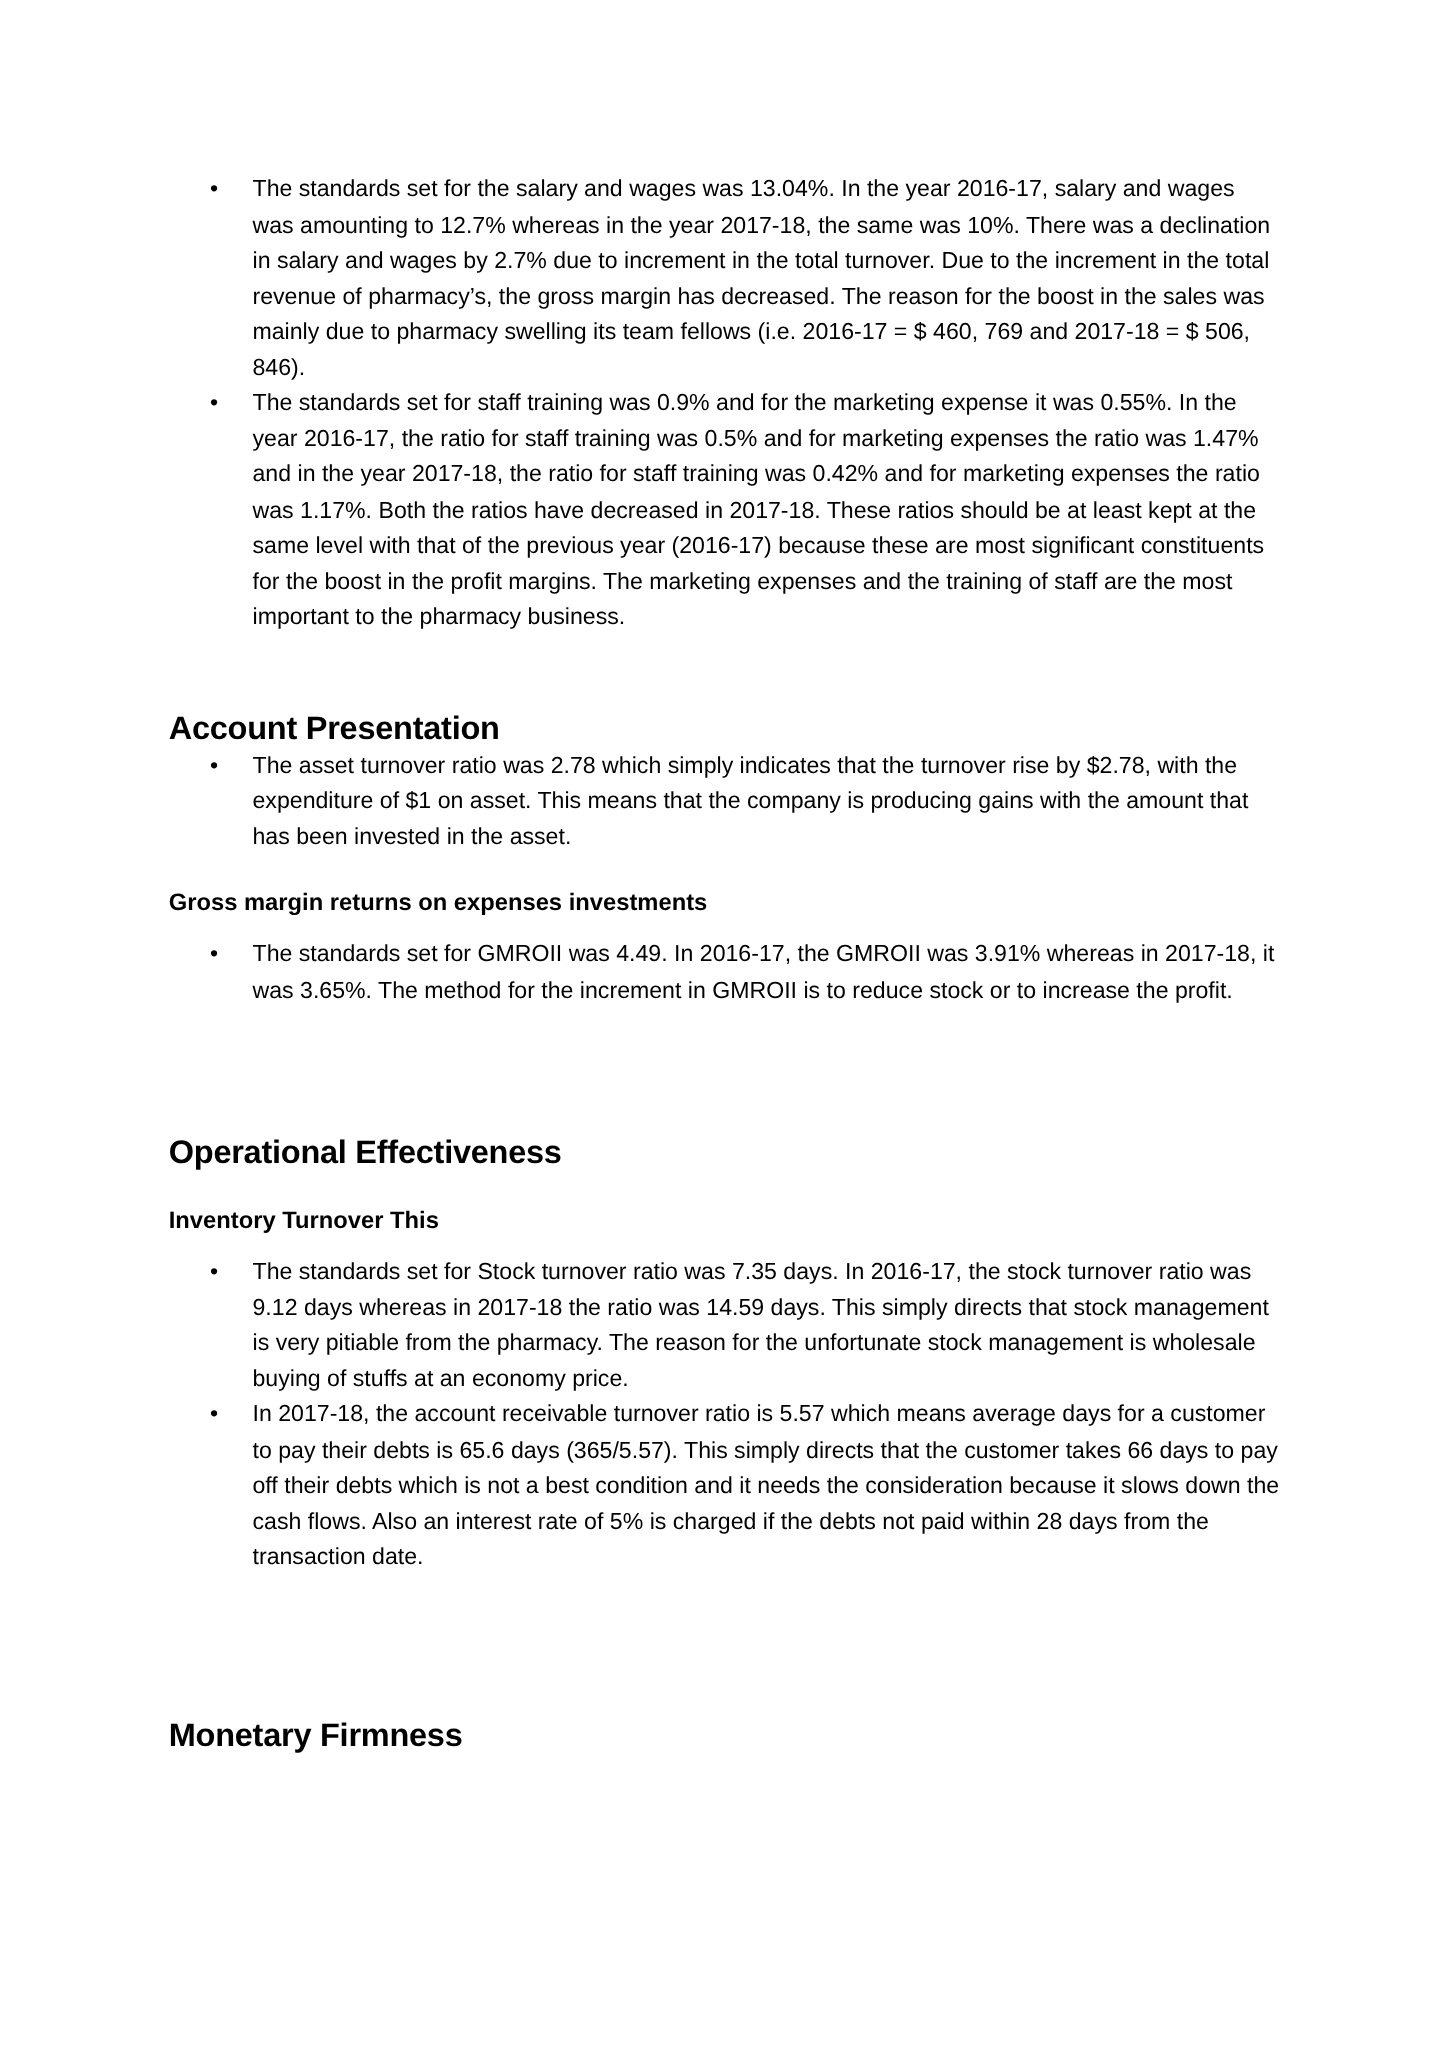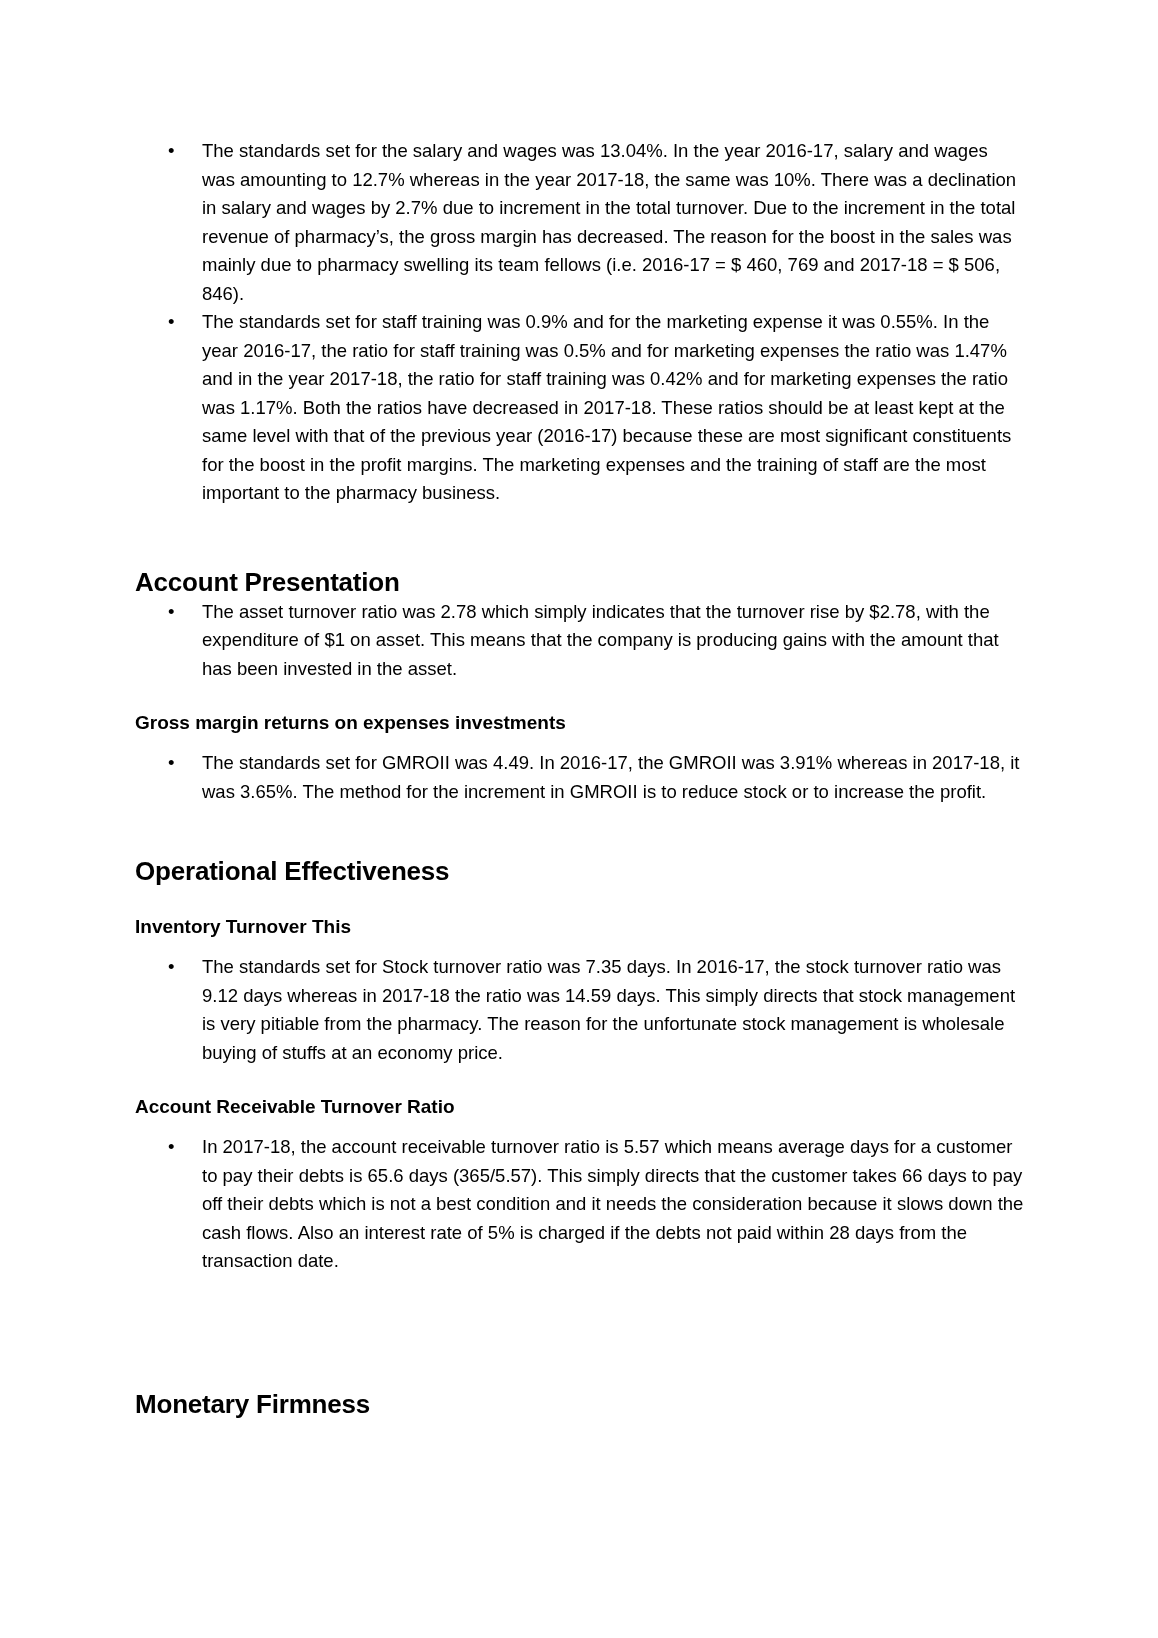--- a/index.html
+++ b/index.html
@@ -51,21 +51,21 @@
   h2.sub-heading {
     font-size: 19px;
     line-height: 26px;
     font-weight: 700;
     margin: 27px 0 13px 0;
   }
   h1.section-heading.first {
     margin-top: 58px;
   }
   h1.section-heading.loose {
-    margin-top: 49px;
+    margin-top: 99px;
   }
   h1.section-heading.final {
     margin-top: 112px;
   }
 </style>
 </head>
 <body>
 
 <div class="page">
 
@@ -100,21 +100,20 @@
   <h1 class="section-heading loose">Operational Effectiveness</h1>
 
   <h2 class="sub-heading">Inventory Turnover This</h2>
   <ul class="bullets body-text">
     <li>
       <span class="marker">•</span>
       <span>The standards set for Stock turnover ratio was 7.35 days. In 2016-17, the stock turnover ratio was 9.12 days whereas in 2017-18 the ratio was 14.59 days. This simply directs that stock management is very pitiable from the pharmacy. The reason for the unfortunate stock management is wholesale buying of stuffs at an economy price.</span>
     </li>
   </ul>
 
-  <h2 class="sub-heading">Account Receivable Turnover Ratio</h2>
   <ul class="bullets body-text">
     <li>
       <span class="marker">•</span>
       <span>In 2017-18, the account receivable turnover ratio is 5.57 which means average days for a customer to pay their debts is 65.6 days (365/5.57). This simply directs that the customer takes 66 days to pay off their debts which is not a best condition and it needs the consideration because it slows down the cash flows. Also an interest rate of 5% is charged if the debts not paid within 28 days from the transaction date.</span>
     </li>
   </ul>
 
   <h1 class="section-heading final">Monetary Firmness</h1>
 
 </div>

